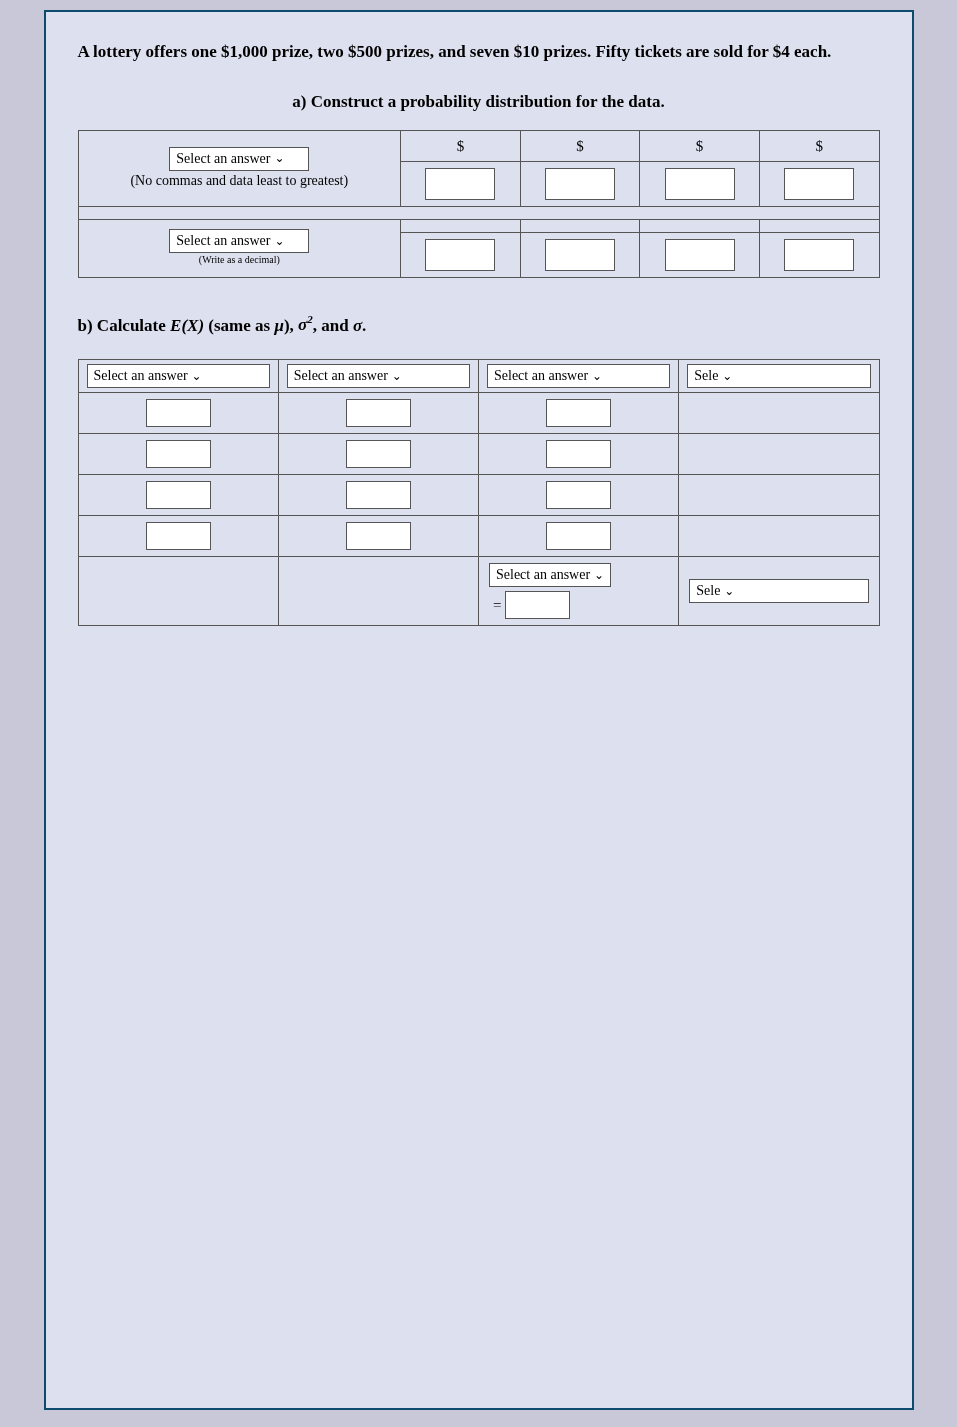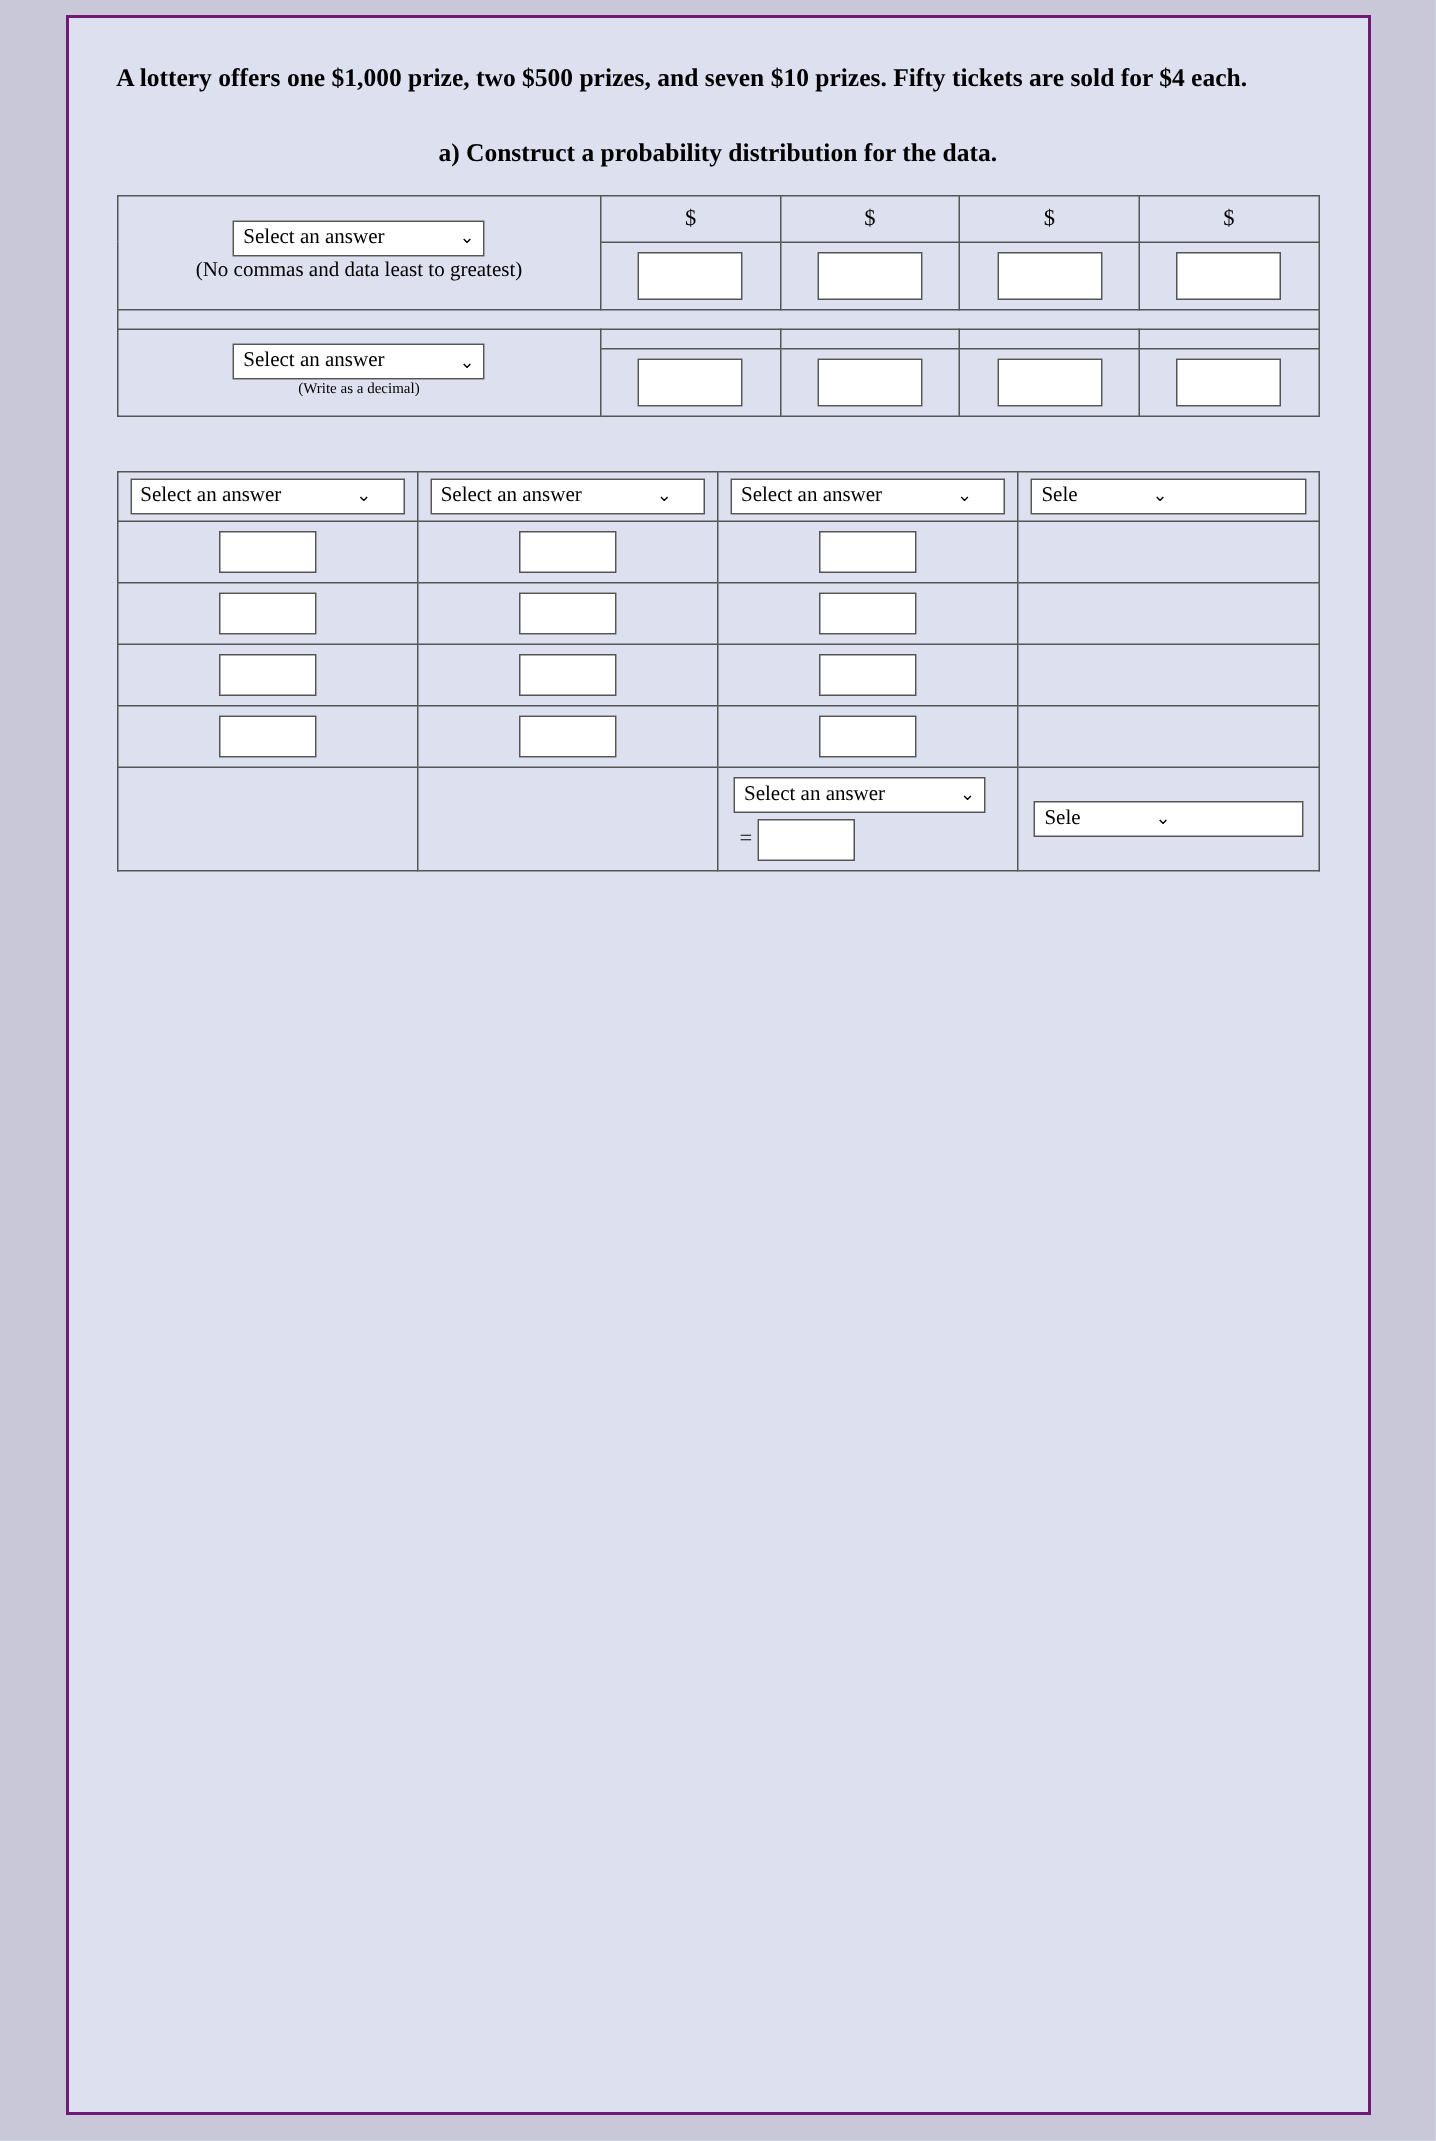--- a/index.html
+++ b/index.html
@@ -8,21 +8,21 @@
       font-family: Georgia, 'Times New Roman', serif;
       font-size: 16px;
       display: flex;
       justify-content: center;
       align-items: flex-start;
       min-height: 1427px;
       padding: 10px;
     }
     .page-container {
       background: #dde0ee;
-      border: 2px solid #701a75;
+      border: 2px solid #0c4a6e;
       width: 870px;
       min-height: 1400px;
       padding: 28px 32px 40px 32px;
     }
     .problem-text {
       font-weight: bold;
       font-size: 17px;
       line-height: 1.4;
       margin-bottom: 28px;
     }
@@ -53,21 +53,20 @@
     }
     .select-wrapper {
       display: inline-flex;
       align-items: center;
       border: 1px solid #555;
       background: white;
       padding: 3px 6px;
       font-size: 14px;
       cursor: pointer;
       min-width: 140px;
-      gap: 46px;
     }
     .select-wrapper .chevron {
       margin-left: 4px;
       font-size: 12px;
     }
     .text-input {
       border: 1px solid #555;
       background: white;
       width: 70px;
       height: 32px;
@@ -221,20 +220,23 @@
         </td>
         <td>
           <input type="text" class="text-input" style="">
         </td>
       </tr>
     </tbody>
       </table>
   </div>
 
   <div class="part-b-section">
+    <div class="part-b-title">
+      <span>b) Calculate </span><span class="italic">E(X)</span><span> (same as </span><span class="italic">μ</span><span>), </span><span class="italic"><em>σ</em><sup>2</sup></span><span>, and </span><span class="italic">σ</span><span>.</span>
+    </div>
 
     <table class="calc-table">
 
       <tbody>
           <tr class="header-row">
         <td style="width:25%">
           <div class="select-wrapper" style="min-width:120px; width:100%;">
             <span>Select an answer</span>
             <span class="chevron">⌄</span>
           </div>

